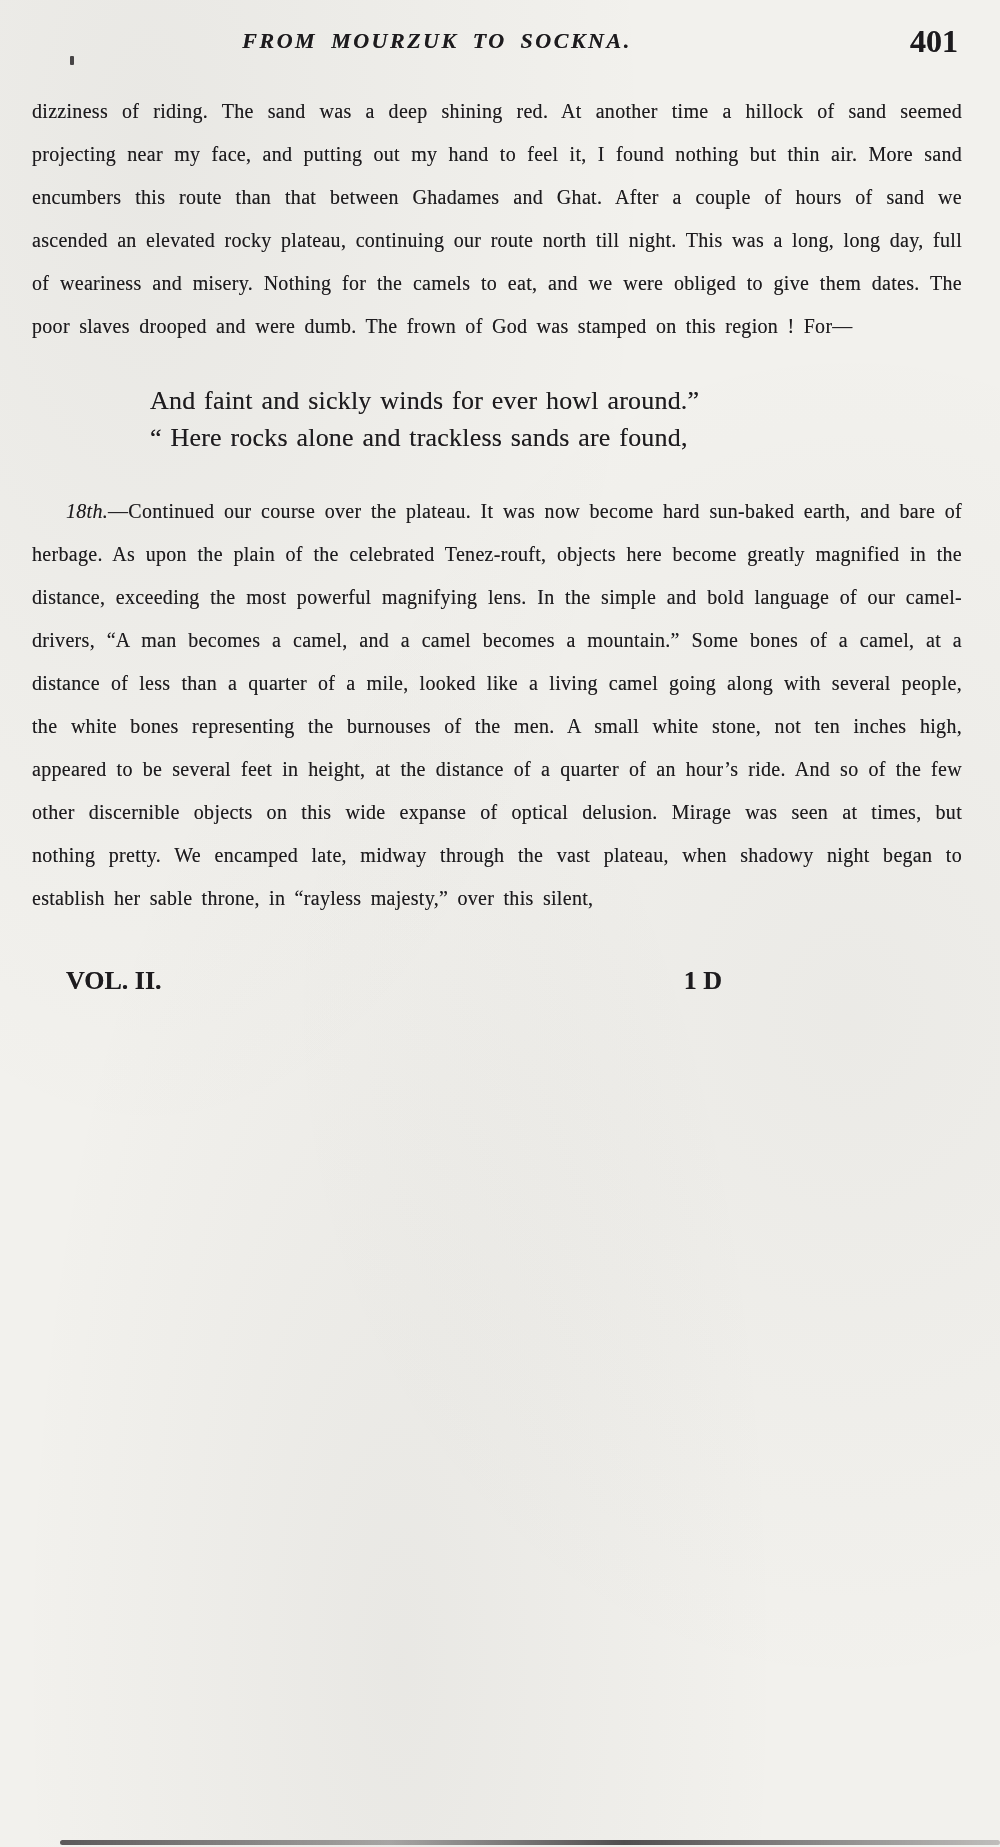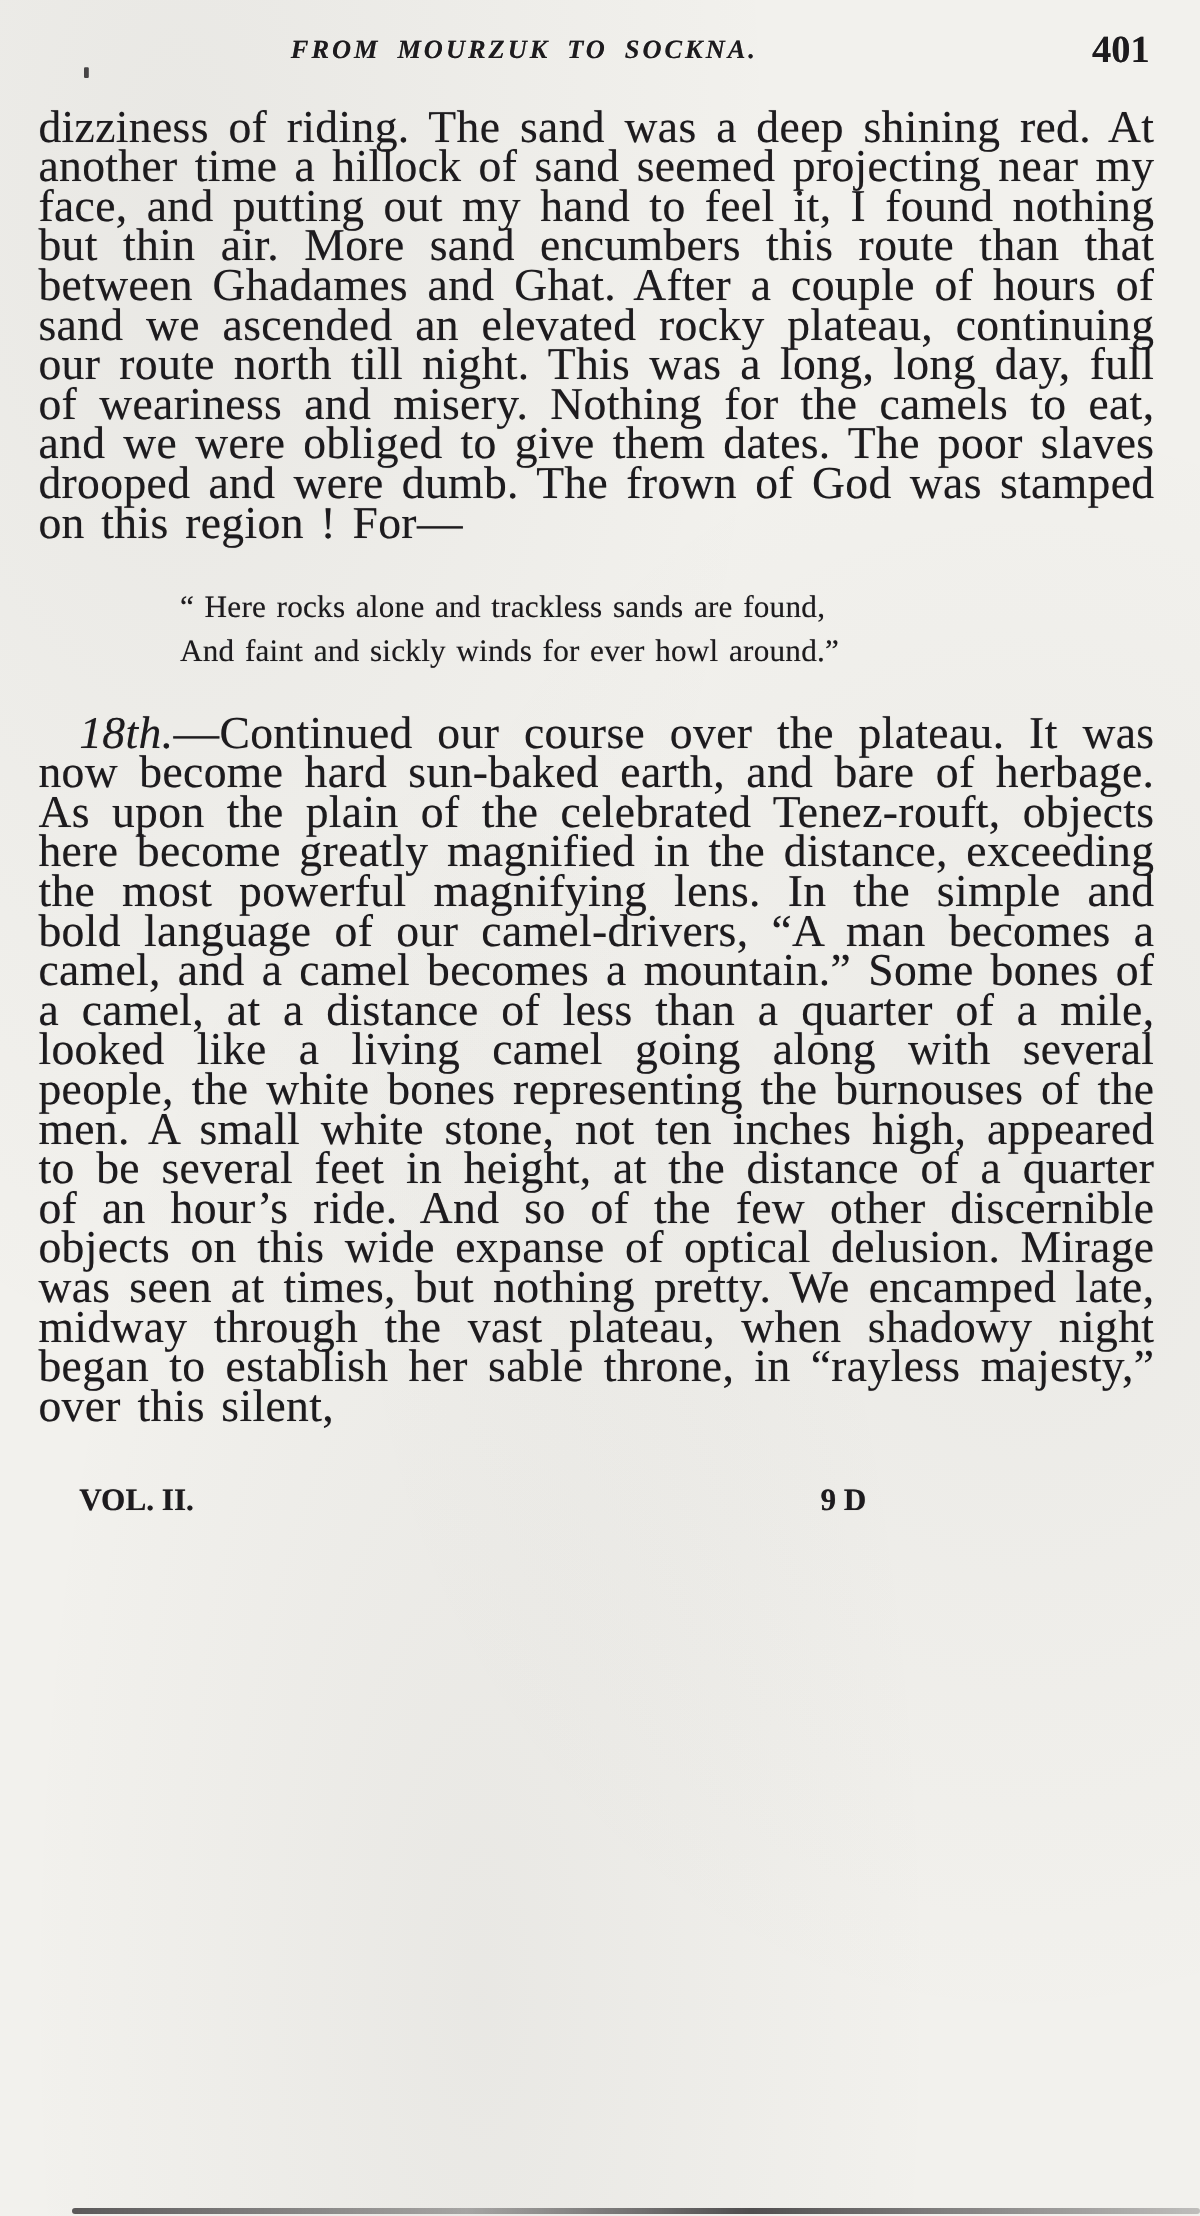--- a/index.html
+++ b/index.html
@@ -44,22 +44,22 @@
     position: absolute;
     right: 4px;
     top: 0;
     font-size: 32px;
     font-weight: 700;
     line-height: 46px;
     text-shadow: 0 0 0.5px rgba(0,0,0,0.55);
   }
   .para {
     margin: 0;
-    font-size: 38px;
-    line-height: 33px;
+    font-size: 20px;
+    line-height: 43px;
     text-align: justify;
     word-spacing: 4px;
     letter-spacing: 0.3px;
     text-shadow: 0 0 0.6px rgba(0,0,0,0.45);
   }
   .para.indented {
     text-indent: 34px;
     font-family: Liberation Serif, serif;
   }
   .verse {
@@ -117,28 +117,28 @@
   <header class="page-header">
     <h1 class="running-title">FROM MOURZUK TO SOCKNA.</h1>
     <span class="page-number">401</span>
   </header>
 
   <main>
 
     <p class="para">dizziness of riding.  The sand was a deep shining red. At another time a hillock of sand seemed projecting near my face, and putting out my hand to feel it, I found nothing but thin air.  More sand encumbers this route than that between Ghadames and Ghat.  After a couple of hours of sand we ascended an elevated rocky plateau, continuing our route north till night.  This was a long, long day, full of weariness and misery.  Nothing for the camels to eat, and we were obliged to give them dates.  The poor slaves drooped and were dumb.  The frown of God was stamped on this region !  For—</p>
 
     <blockquote class="verse">
+      <div class="verse-line">And faint and sickly winds for ever howl around.”</div>
       <div class="verse-line">“ Here rocks alone and trackless sands are found,</div>
-      <div class="verse-line">And faint and sickly winds for ever howl around.”</div>
     </blockquote>
 
     <p class="para indented"><em class="journal-date">18th.</em><span>—Continued our course over the plateau.  It was now become hard sun-baked earth, and bare of herbage.  As upon the plain of the celebrated Tenez-rouft, objects here become greatly magnified in the distance, exceeding the most powerful magnifying lens. In the simple and bold language of our camel-drivers, “A man becomes a camel, and a camel becomes a mountain.”  Some bones of a camel, at a distance of less than a quarter of a mile, looked like a living camel going along with several people, the white bones representing the burnouses of the men.  A small white stone, not ten inches high, appeared to be several feet in height, at the distance of a quarter of an hour’s ride. And so of the few other discernible objects on this wide expanse of optical delusion.  Mirage was seen at times, but nothing pretty.  We encamped late, midway through the vast plateau, when shadowy night began to establish her sable throne, in “rayless majesty,” over this silent,</span></p>
 
   </main>
 
   <footer class="page-footer">
     <span>VOL. II.</span>
-    <span>9 D</span>
+    <span>1 D</span>
   </footer>
 
   <div class="scan-edge"></div>
 
 </div>
 
 </body></html>

